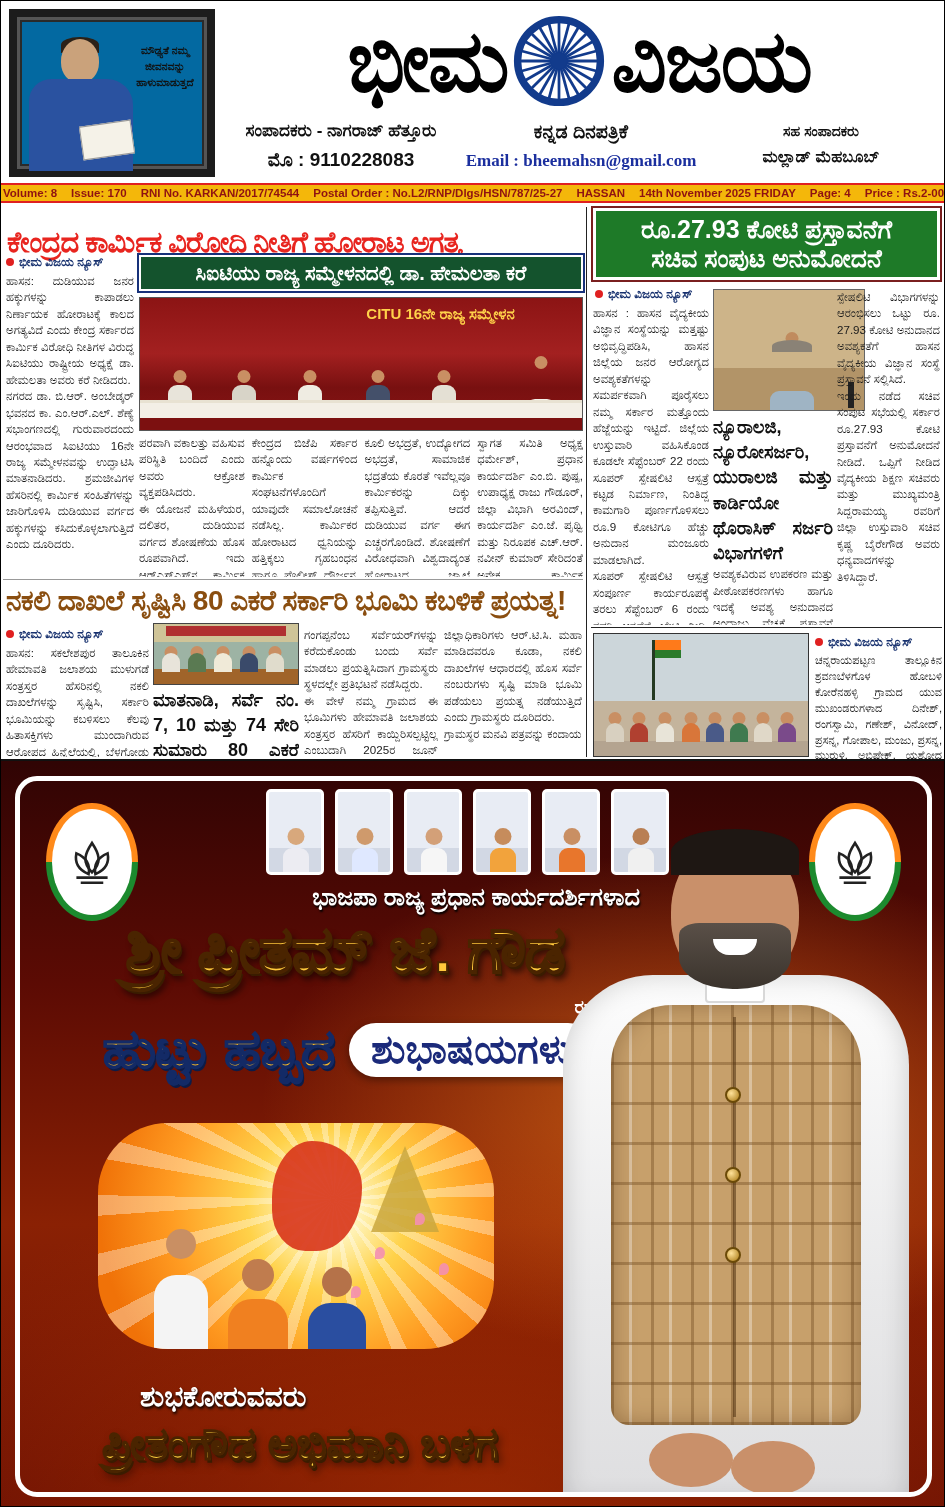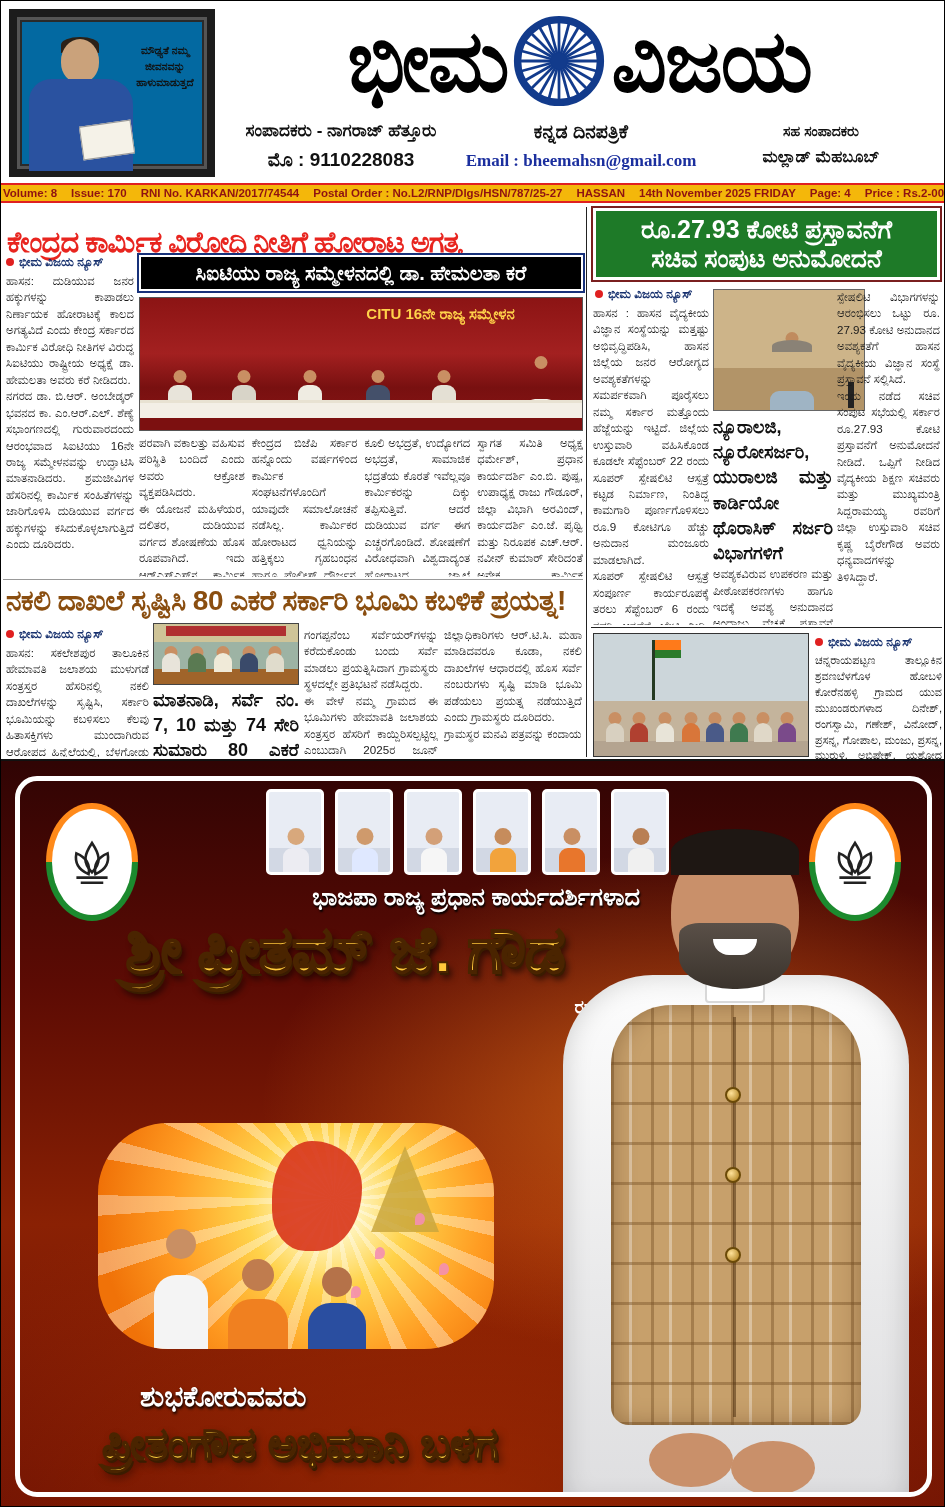--- a/index.html
+++ b/index.html
@@ -38,21 +38,21 @@
   .news-bottom { position:absolute; left:0; top:556px; width:945px; height:2px; background:#111; }
 
   .byline { display:flex; align-items:center; gap:5px; font-size:12px; font-weight:bold; color:#16306e; margin-bottom:4px; }
   .byline .dot { width:8px; height:8px; border-radius:50%; background:#e02020; flex:0 0 auto; }
   .bodytext { font-size:11.6px; line-height:1.42; color:#1b1b1b; text-align:justify; white-space:pre-line; }
   .caption { font-size:18px; line-height:1.4; color:#111; font-weight:bold; text-align:justify; white-space:pre-line; }
 
   
   .a1-headline { position:absolute; left:6px; top:4px; width:576px; font-size:29px; font-weight:900; color:#e8251f; letter-spacing:-1px;margin-top:19px; }
   .a1-col1 { position:absolute; left:5px; top:52px; width:128px; height:322px; overflow:hidden; }
-  .a1-sub { position:absolute; left:138px; top:52px; width:444px; height:36px; background:#000000; border:2px solid #fff; outline:2px solid #17317a; display:flex; align-items:center; justify-content:center; color:#fff; font-size:20px; font-weight:bold; }
+  .a1-sub { position:absolute; left:138px; top:52px; width:444px; height:36px; background:#14532d; border:2px solid #fff; outline:2px solid #17317a; display:flex; align-items:center; justify-content:center; color:#fff; font-size:20px; font-weight:bold; }
   .a1-photo { position:absolute; left:138px; top:94px; width:444px; height:134px; background:linear-gradient(180deg,#8c1414 0%,#a32020 42%,#781010 68%,#8c1616 100%); overflow:hidden; border:1px solid #555; }
   .a1-photo .banner { position:absolute; left:40%; top:6px; width:56%; height:54px; color:#ffd24a; font-weight:900; font-size:15px; text-align:center; line-height:1.3; }
   .a1-photo .table { position:absolute; left:0; bottom:0; width:100%; height:30px; background:#f3efe6; border-top:3px solid #e8e2d2; }
   .a1-photo .skirt { position:absolute; left:0; bottom:0; width:100%; height:12px; background:#7c1010; }
   .a1-cols { position:absolute; left:138px; top:232px; width:444px; height:142px; display:flex; gap:7px; }
   .a1-cols .bodytext { flex:1; overflow:hidden; height:100%; }
 
   
   .a3-headline { position:absolute; left:5px; top:382px; width:576px; font-size:28px; font-weight:900; color:#8a4e10; letter-spacing:-0.5px; }
   .a3-col1 { position:absolute; left:5px; top:424px; width:143px; height:130px; overflow:hidden; }
@@ -362,20 +362,24 @@
           </div>
         <div class="pol">
             <div class="bust" style="--skin:#b97f53;--cloth:#f0f0f0"></div>
           </div>
       </div>
 
       <div class="ad-line1">ಭಾಜಪಾ ರಾಜ್ಯ ಪ್ರಧಾನ ಕಾರ್ಯದರ್ಶಿಗಳಾದ</div>
       <div class="ad-name">ಶ್ರೀ ಪ್ರೀತಮ್ ಜೆ. ಗೌಡ</div>
       <div class="ad-to">ರವರಿಗೆ</div>
 
+      <div class="ad-greet">
+        <span class="g1">ಹುಟ್ಟು ಹಬ್ಬದ</span>
+        <span class="g2">ಶುಭಾಷಯಗಳು</span>
+      </div>
 
       <div class="ad-collage">
         <div class="rays"></div>
         <div class="map"></div>
         <div class="temple"></div>
         <div class="petal" style="left:70%;top:55%"></div>
         <div class="petal" style="left:80%;top:40%"></div>
         <div class="petal" style="left:64%;top:72%"></div>
         <div class="petal" style="left:86%;top:62%"></div>
         <div class="bust c-bust1"></div>

